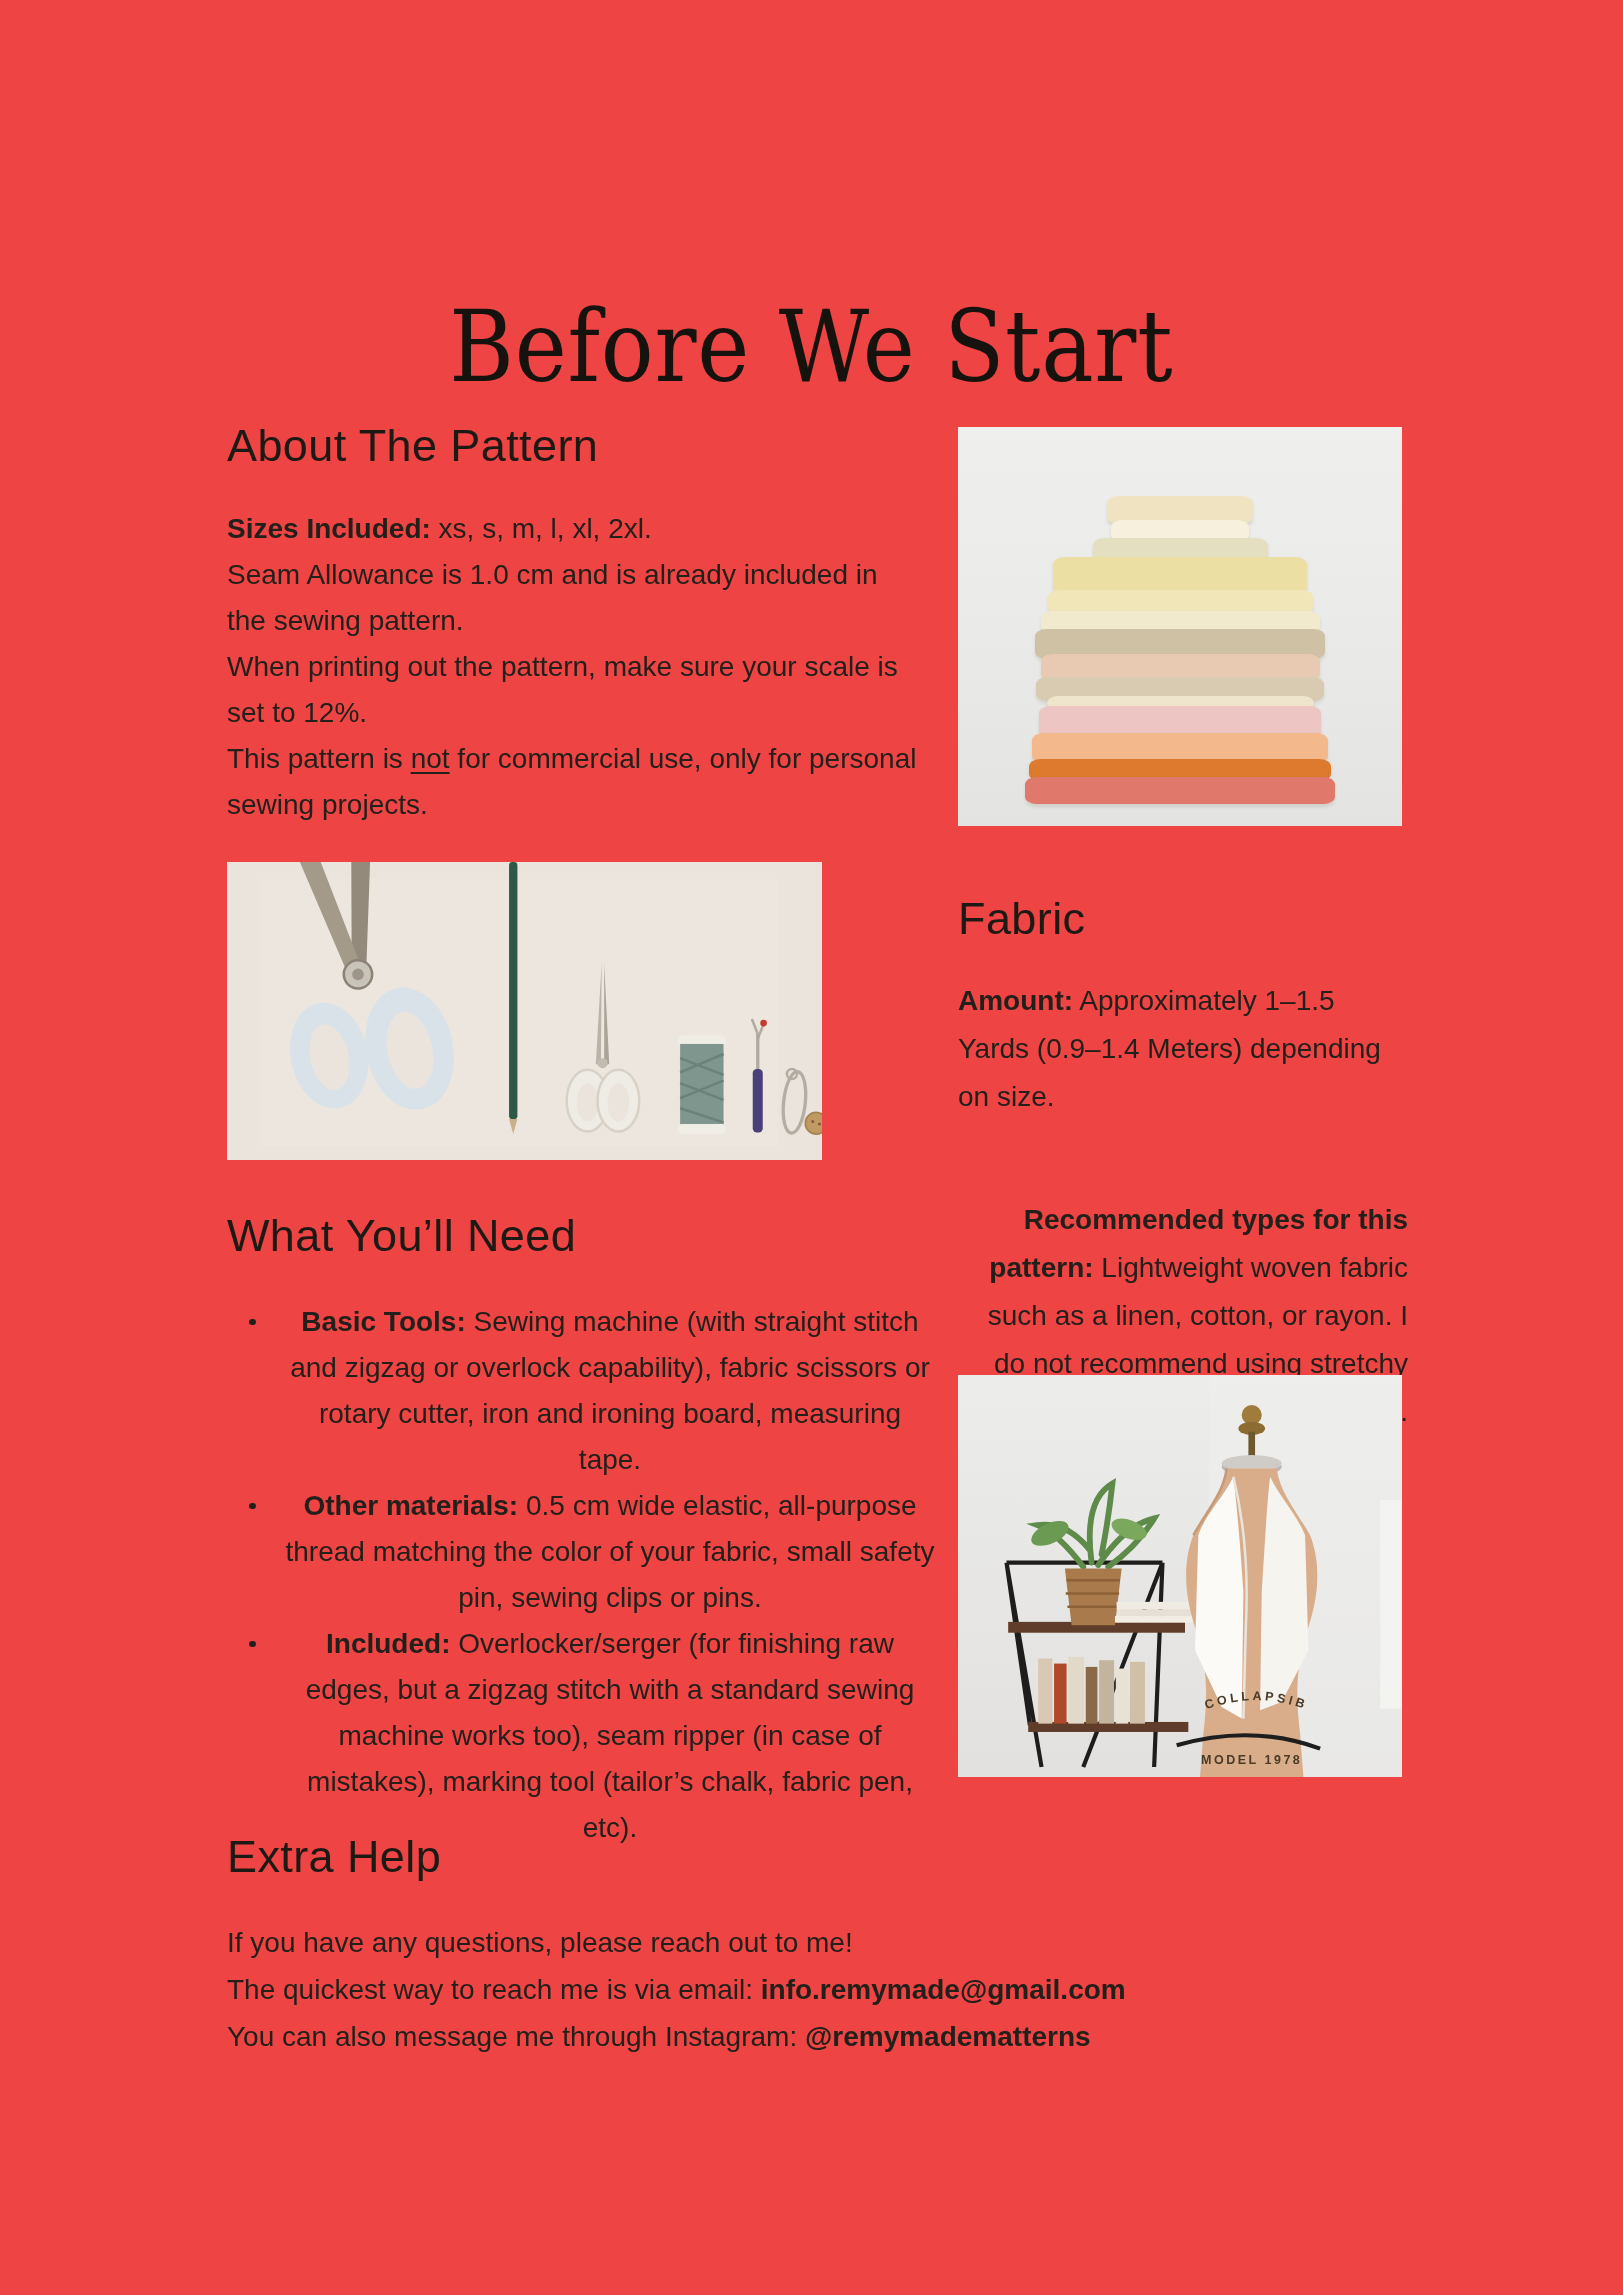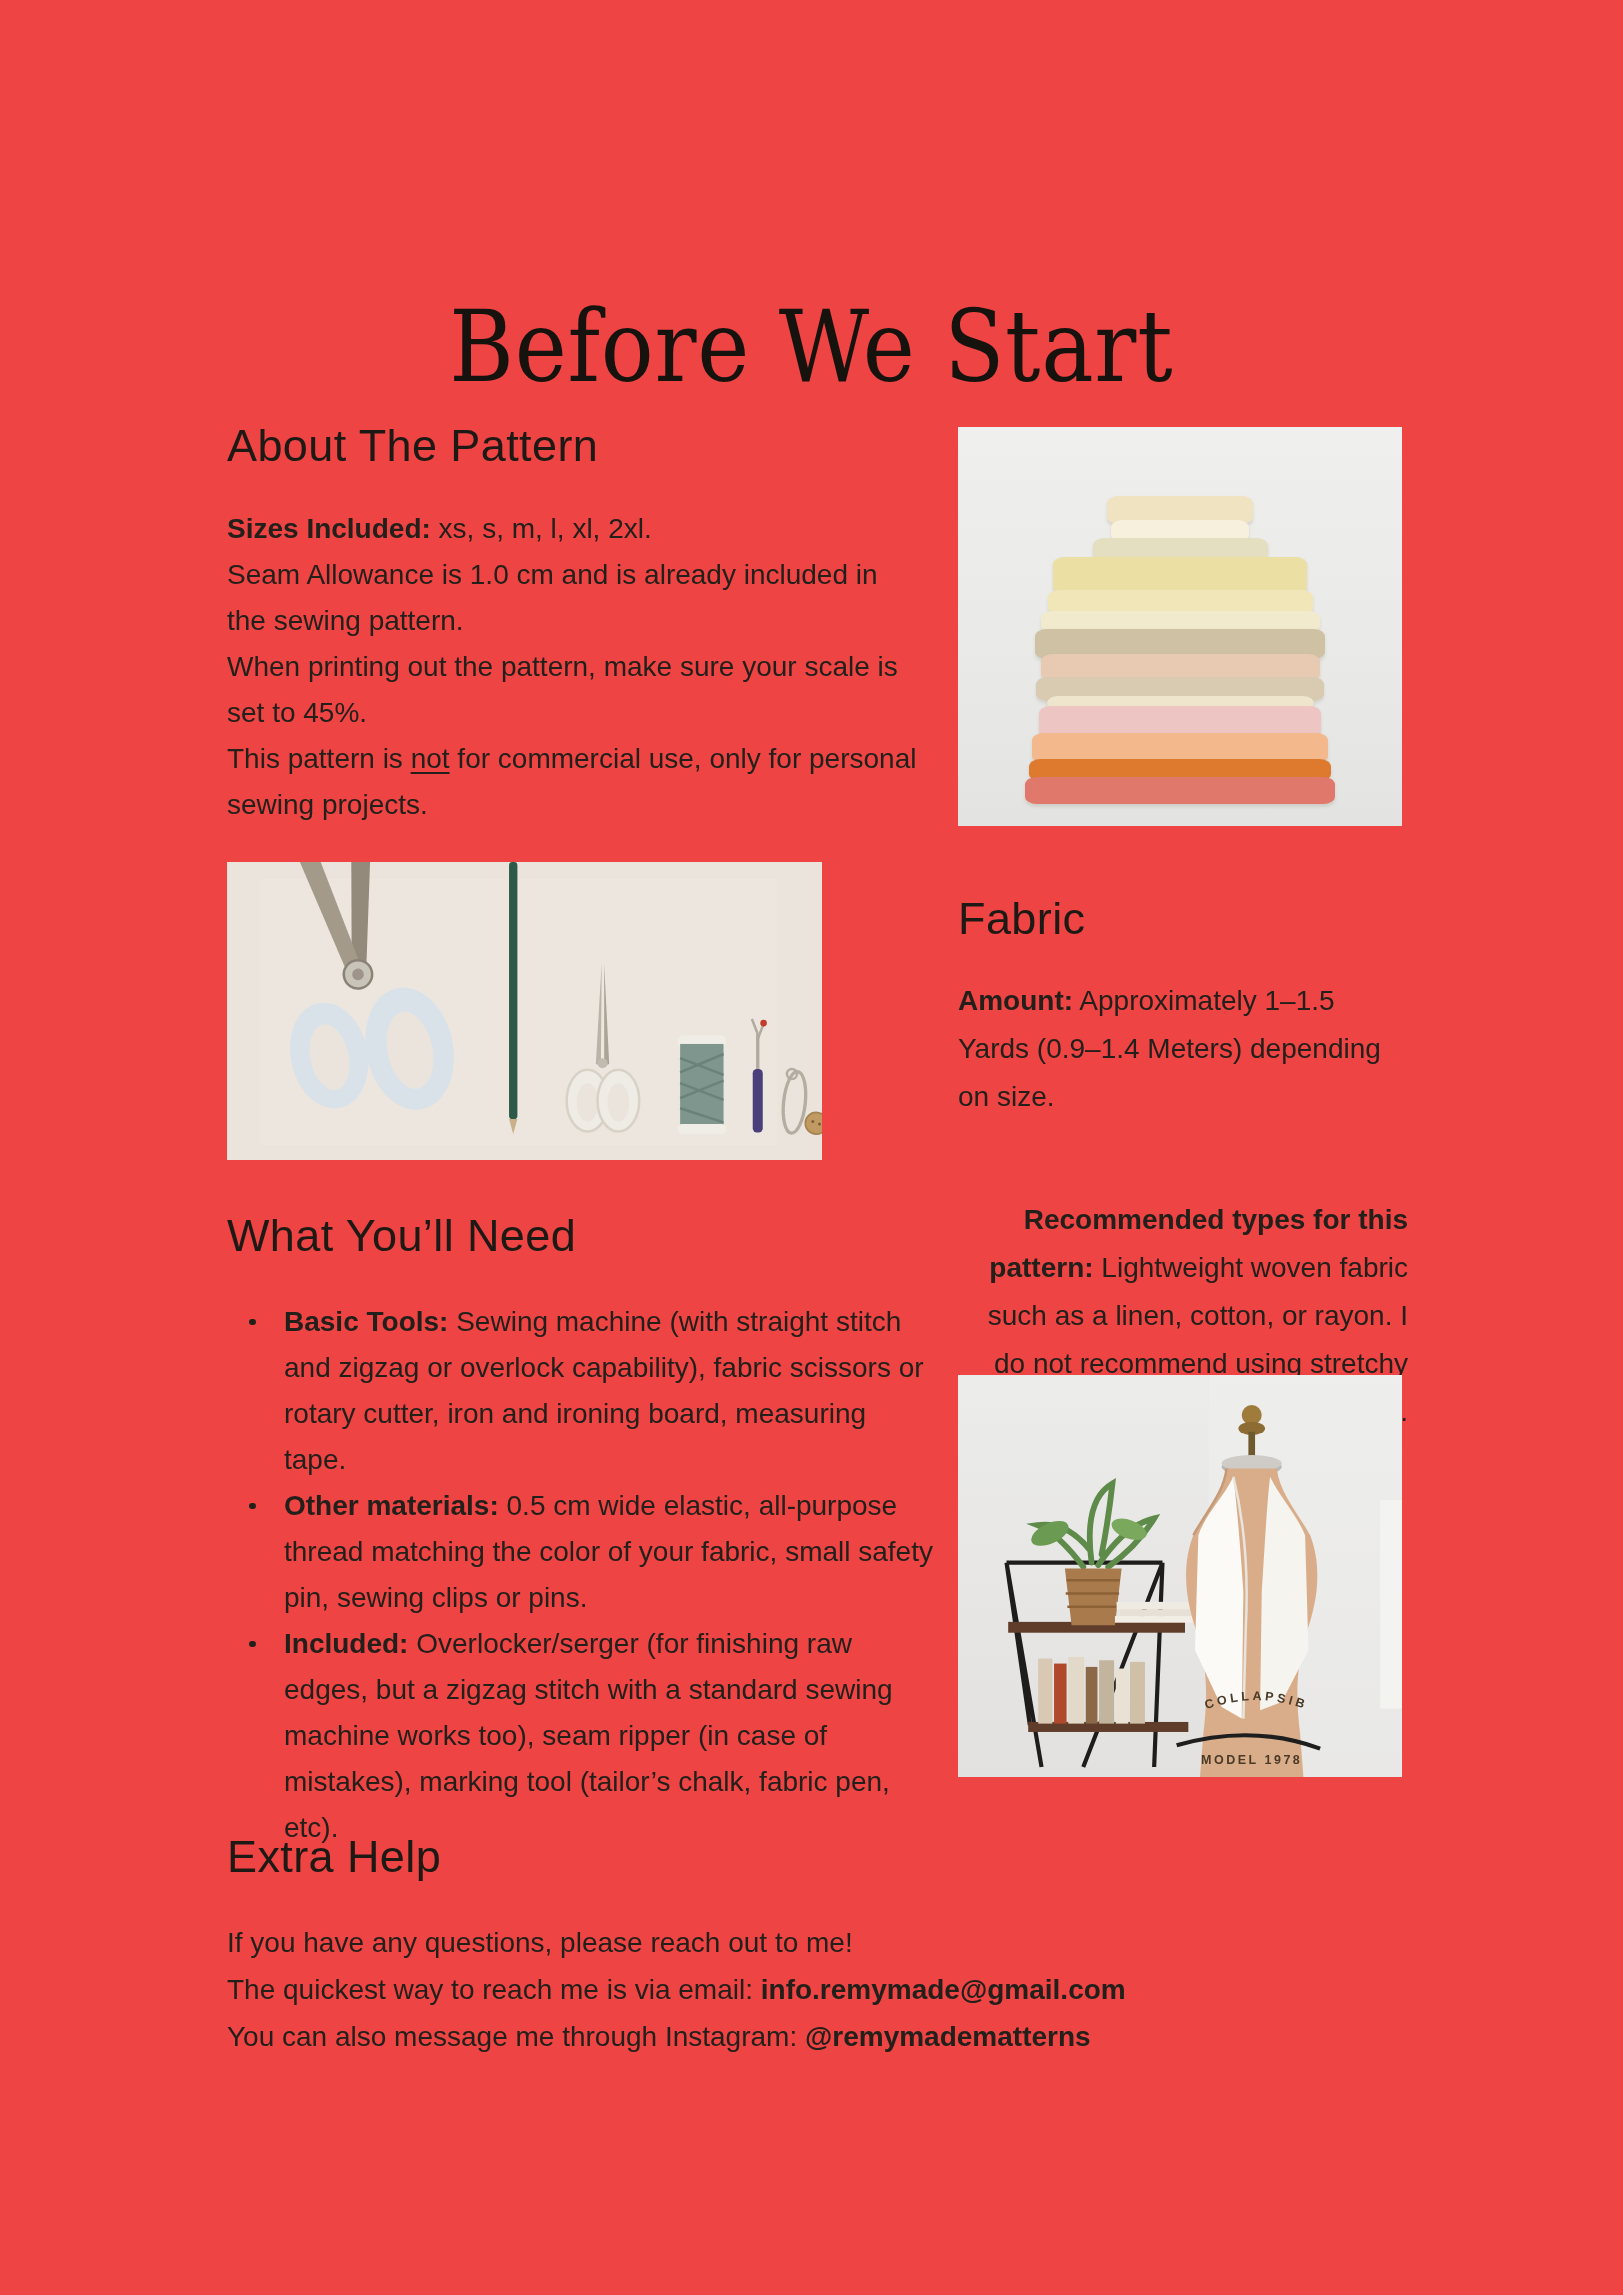--- a/index.html
+++ b/index.html
@@ -21,21 +21,21 @@
   }
   
   .body{font-size:28px;line-height:46px;font-weight:400;color:#23201b;}
   .body p{margin:0;}
   .b{font-weight:700;}
   .u{text-decoration:underline;text-underline-offset:4.2px;text-decoration-thickness:1.7px;}
   
   .sec-about{position:absolute;left:227px;top:421px;width:692px;}
   .sec-about .body{margin-top:35px;}
   .sec-need{position:absolute;left:227px;top:1211px;width:709px;}
-  .sec-need ul{list-style:none;margin:38px 0 0 0;padding:0 0 0 57px;}
+  .sec-need ul{list-style:none;margin:38px 0 0 0;padding:0 0 0 57px;text-align:center;}
   .sec-need li{position:relative;font-size:28px;line-height:46px;color:#23201b;}
   .sec-need li::before{
     content:"";position:absolute;left:-35px;top:20px;width:6.7px;height:6.7px;
     border-radius:50%;background:#23201b;
   }
   .sec-extra{position:absolute;left:227px;top:1832px;width:1084px;}
   .sec-extra .body{margin-top:37px;line-height:47px;}
   .sec-fabric{position:absolute;left:958px;top:894px;width:450px;}
   .sec-fabric .body{margin-top:33px;line-height:48px;width:450px;}
   .sec-fabric .body + .body{margin-top:75px;text-align:right;}
@@ -59,21 +59,21 @@
 
   <h1 class="title">
     <span>Before We Start</span>
   </h1>
 
   <section class="sec-about">
     <h2>About The Pattern</h2>
     <div class="body">
       <p><span class="b">Sizes Included:</span><span> xs, s, m, l, xl, 2xl.</span></p>
       <p>Seam Allowance is 1.0 cm and is already included in the sewing pattern.</p>
-      <p>When printing out the pattern, make sure your scale is set to 45%.</p>
+      <p>When printing out the pattern, make sure your scale is set to 12%.</p>
       <p><span>This pattern is </span><span class="u">not</span><span> for commercial use, only for personal sewing projects.</span></p>
     </div>
   </section>
 
   <figure class="photo photo-tools" style="margin:0">
     <svg width="595" height="298" viewBox="0 0 713 357">
       <rect x="0" y="0" width="713" height="357" fill="#eae4dd"></rect>
       <rect x="40" y="20" width="620" height="320" fill="#ece6df"></rect>
 
       <g transform="translate(155,135) rotate(-12)">

